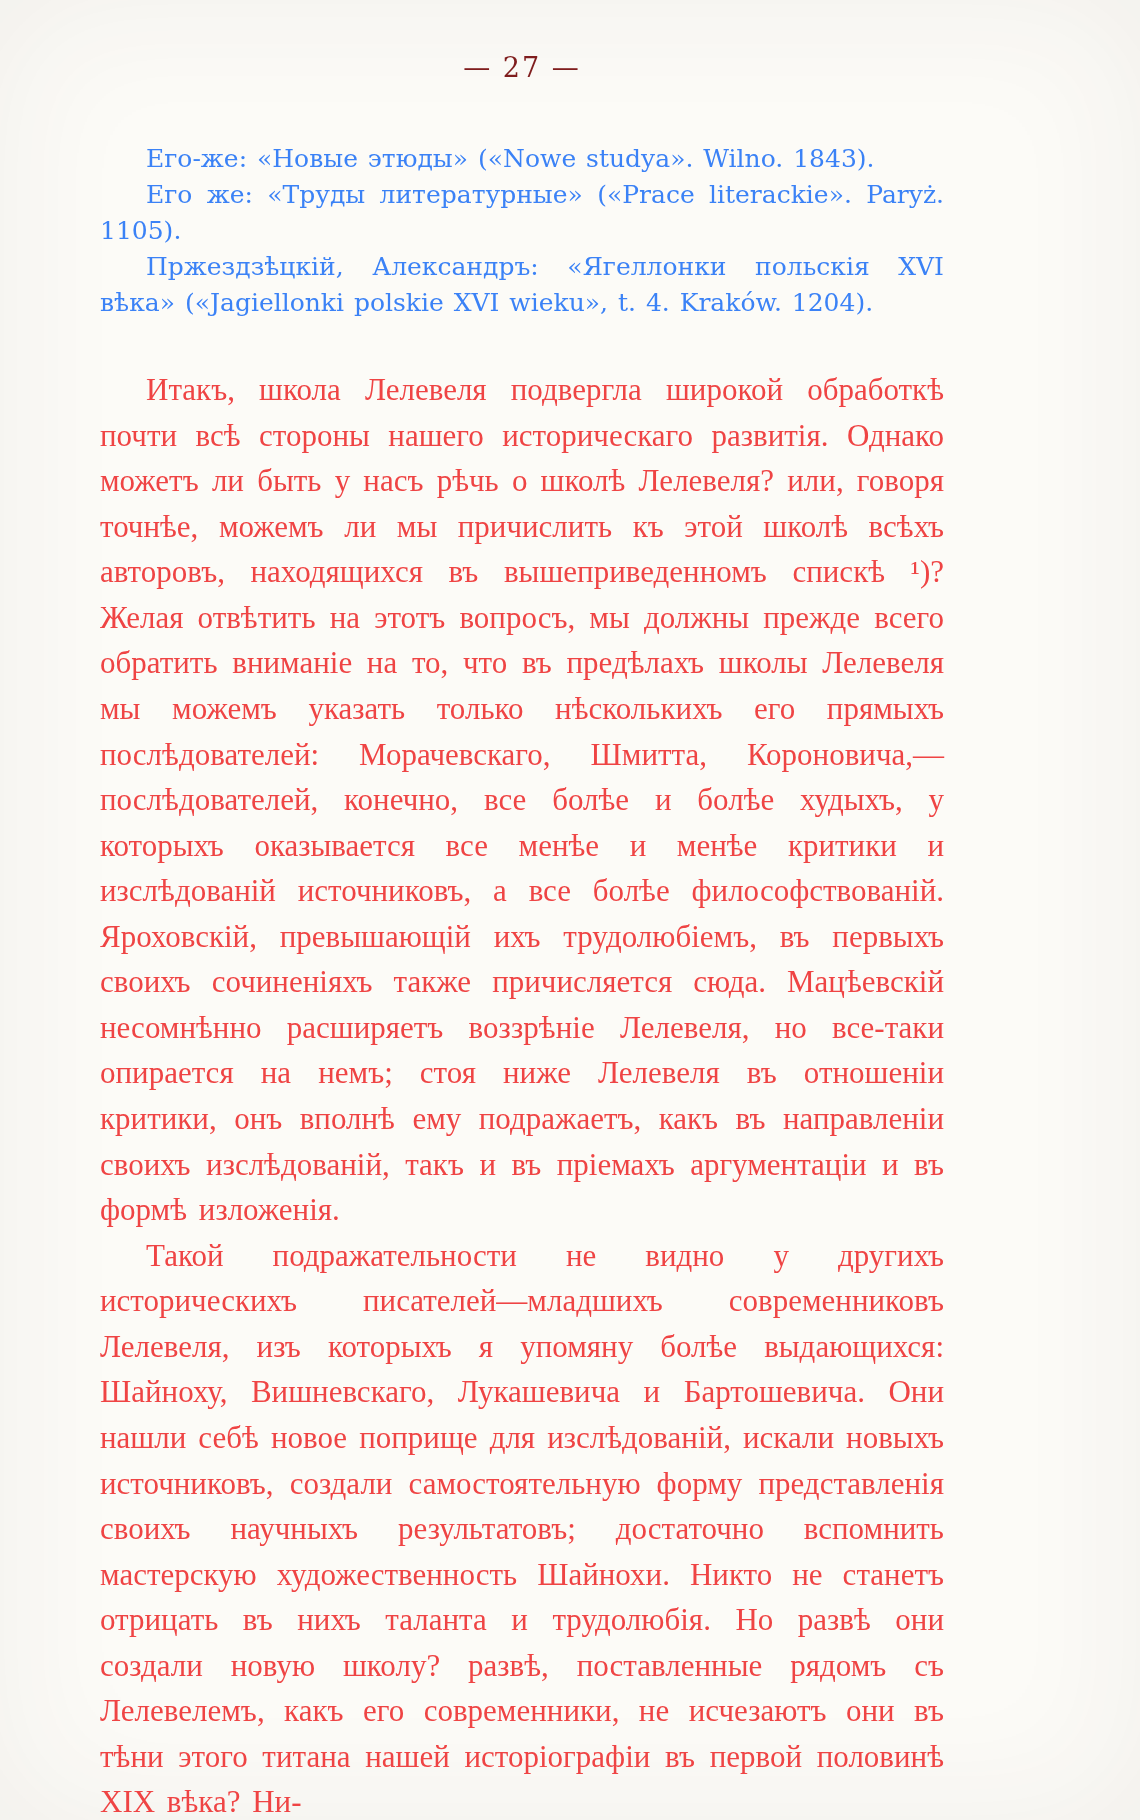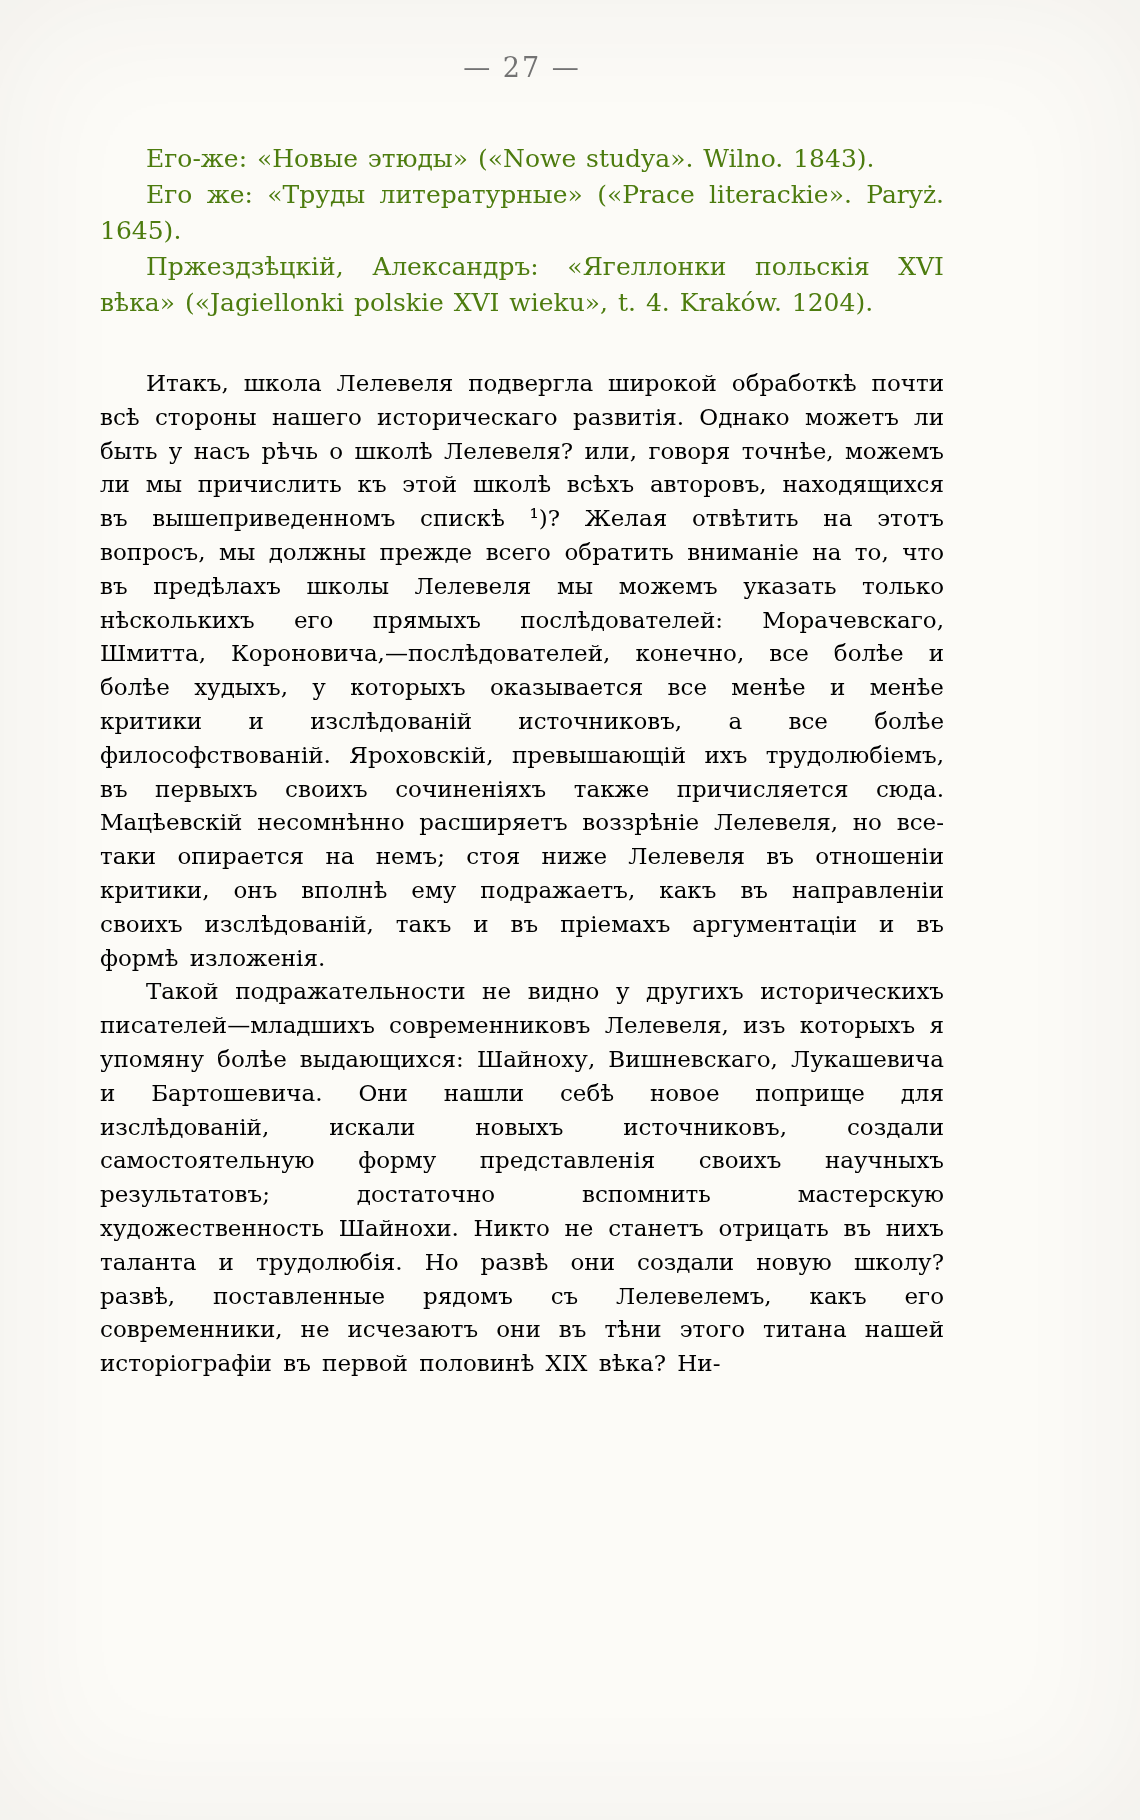--- a/index.html
+++ b/index.html
@@ -20,55 +20,56 @@
     padding: 52px 196px 0 100px;
     box-shadow: inset 0 0 140px rgba(60,55,45,0.06);
     position: relative;
   }
 
   .page-number {
     text-align: center;
     font-size: 27px;
     letter-spacing: 2px;
     margin-bottom: 58px;
-    color: #737373;
+    color: #7f1d1d;
   }
 
   .bibliography p {
     font-size: 25px;
     line-height: 1.44;
     text-align: justify;
     text-indent: 46px;
     word-spacing: 2px;
-    color: #4d7c0f;
+    color: #3b82f6;
   }
 
   .body-section {
     margin-top: 46px;
   }
 
   .body-section p {
-    font-size: 23px;
+    font-size: 31px;
     line-height: 1.47;
     text-align: justify;
     text-indent: 46px;
     word-spacing: 4px;
-    color: #000000;
+    color: #ef4444;
+    font-family: Liberation Serif, serif;
   }
 </style>
 </head>
 <body>
 
 <div class="page">
 
   <div class="page-number">— 27 —</div>
 
   <div class="bibliography">
     <p>Его-же: «Новые этюды» («Nowe studya». Wilno. 1843).</p>
-    <p>Его же: «Труды литературные» («Prace literackie». Paryż. 1645).</p>
+    <p>Его же: «Труды литературные» («Prace literackie». Paryż. 1105).</p>
     <p>Пржездзѣцкій, Александръ: «Ягеллонки польскія XVI вѣка» («Jagiellonki polskie XVI wieku», t. 4. Kraków. 1204).</p>
   </div>
 
   <div class="body-section">
     <p>Итакъ, школа Лелевеля подвергла широкой обработкѣ почти всѣ стороны нашего историческаго развитія. Однако можетъ ли быть у насъ рѣчь о школѣ Лелевеля? или, говоря точнѣе, можемъ ли мы причислить къ этой школѣ всѣхъ авторовъ, находящихся въ вышеприведенномъ спискѣ ¹)? Желая отвѣтить на этотъ вопросъ, мы должны прежде всего обратить вниманіе на то, что въ предѣлахъ школы Лелевеля мы можемъ указать только нѣсколькихъ его прямыхъ послѣдователей: Морачевскаго, Шмитта, Короновича,—послѣдователей, конечно, все болѣе и болѣе худыхъ, у которыхъ оказывается все менѣе и менѣе критики и изслѣдованій источниковъ, а все болѣе философствованій. Яроховскій, превышающій ихъ трудолюбіемъ, въ первыхъ своихъ сочиненіяхъ также причисляется сюда. Мацѣевскій несомнѣнно расширяетъ воззрѣніе Лелевеля, но все-таки опирается на немъ; стоя ниже Лелевеля въ отношеніи критики, онъ вполнѣ ему подражаетъ, какъ въ направленіи своихъ изслѣдованій, такъ и въ пріемахъ аргументаціи и въ формѣ изложенія.</p>
     <p>Такой подражательности не видно у другихъ историческихъ писателей—младшихъ современниковъ Лелевеля, изъ которыхъ я упомяну болѣе выдающихся: Шайноху, Вишневскаго, Лукашевича и Бартошевича. Они нашли себѣ новое поприще для изслѣдованій, искали новыхъ источниковъ, создали самостоятельную форму представленія своихъ научныхъ результатовъ; достаточно вспомнить мастерскую художественность Шайнохи. Никто не станетъ отрицать въ нихъ таланта и трудолюбія. Но развѣ они создали новую школу? развѣ, поставленные рядомъ съ Лелевелемъ, какъ его современники, не исчезаютъ они въ тѣни этого титана нашей исторіографіи въ первой половинѣ XIX вѣка? Ни-</p>
   </div>
 
 </div>
 

